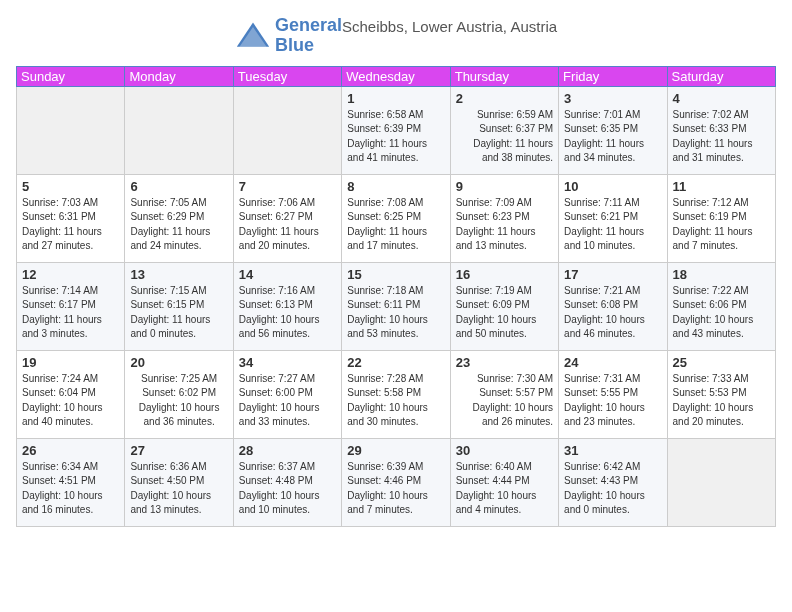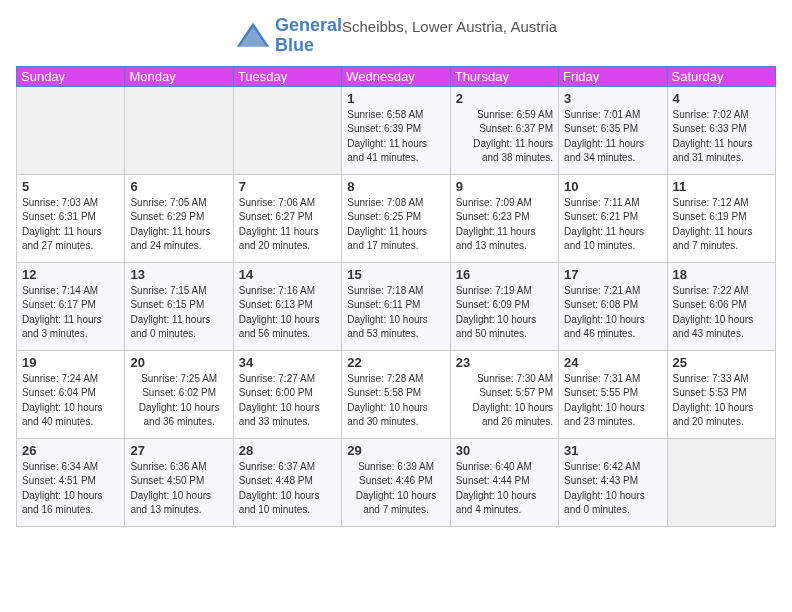--- a/index.html
+++ b/index.html
@@ -327,21 +327,21 @@
         </td>
         <td>
           <span class="day-number">28</span>
           <div class="day-info" style="white-space: pre-line;">Sunrise: 6:37 AM
 Sunset: 4:48 PM
 Daylight: 10 hours
 and 10 minutes.</div>
         </td>
         <td>
           <span class="day-number">29</span>
-          <div class="day-info" style="white-space: pre-line; text-align: center;">Sunrise: 6:39 AM
+          <div class="day-info" style="white-space: pre-line;">Sunrise: 6:39 AM
 Sunset: 4:46 PM
 Daylight: 10 hours
 and 7 minutes.</div>
         </td>
         <td>
           <span class="day-number">30</span>
           <div class="day-info" style="white-space: pre-line;">Sunrise: 6:40 AM
 Sunset: 4:44 PM
 Daylight: 10 hours
 and 4 minutes.</div>

